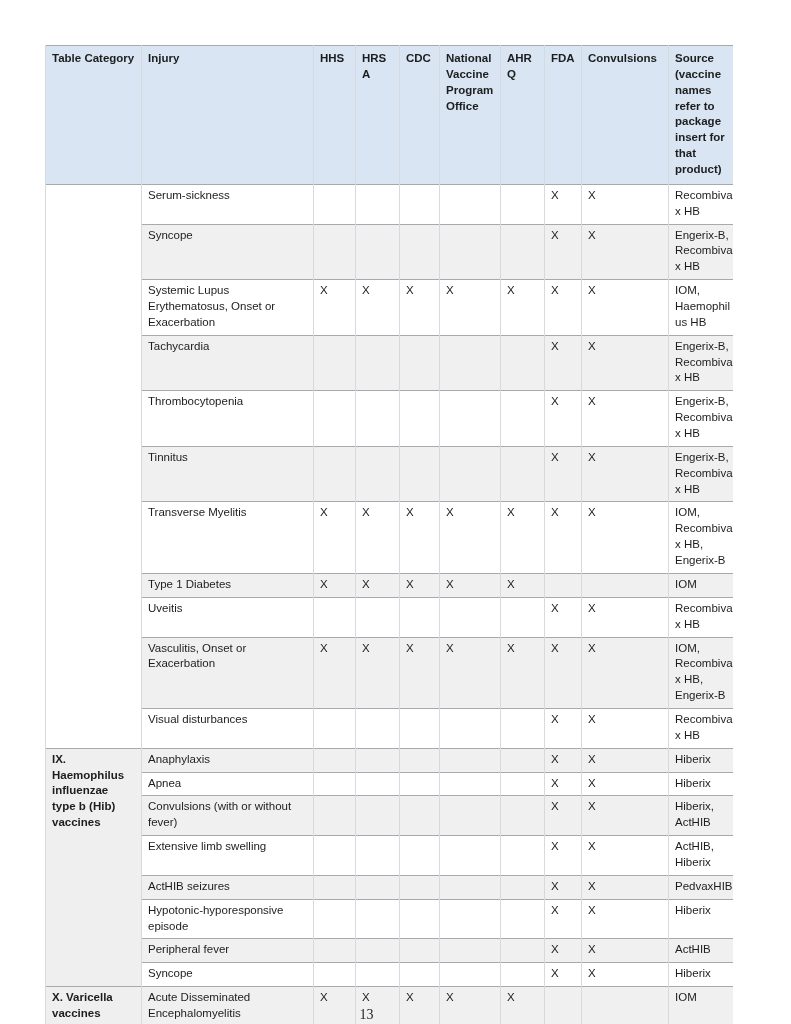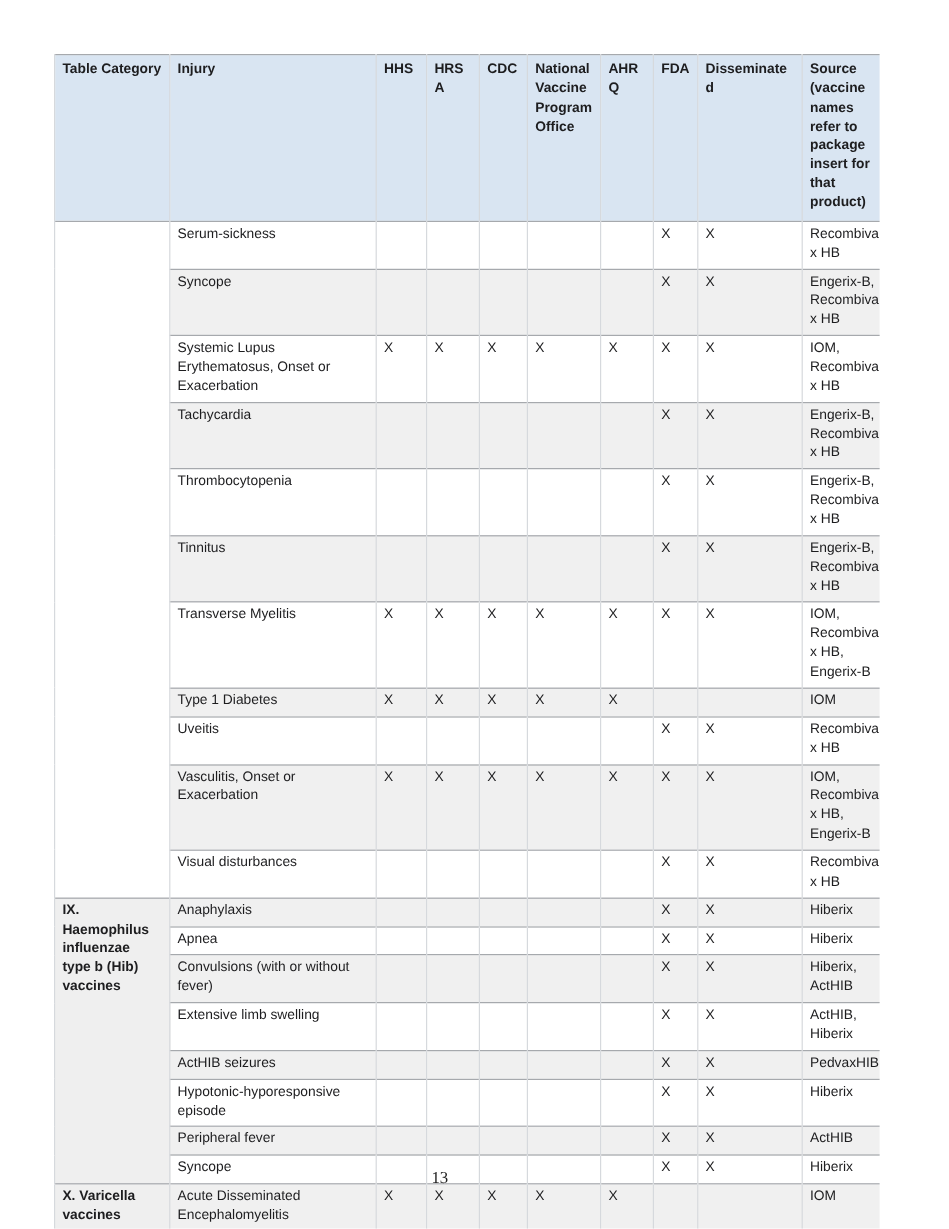--- a/index.html
+++ b/index.html
@@ -65,21 +65,21 @@
     margin-top: 22px;
   }
   .vaccine-table td.cat-cell.cat-empty {
     background: #ffffff;
     font-weight: normal;
   }
   .page-number {
     position: absolute;
     left: 0;
     right: 0;
-    top: 975px;
+    top: 1007px;
     text-align: center;
     font-family: "Liberation Serif", serif;
     font-size: 14px;
     color: #222;
   }
 </style>
 </head>
 <body>
 
 <div class="page">
@@ -100,21 +100,21 @@
     <thead>
       <tr>
         <th>Table Category</th>
         <th>Injury</th>
         <th>HHS</th>
         <th>HRSA</th>
         <th>CDC</th>
         <th>National Vaccine Program Office</th>
         <th>AHRQ</th>
         <th>FDA</th>
-        <th>Disseminated</th>
+        <th>Convulsions</th>
         <th>Source (vaccine names refer to package insert for that product)</th>
       </tr>
     </thead>
     <tbody id="table-body">
         <tr>
           <td rowspan="11" class="cat-cell cat-empty"></td>
           <td>Serum-sickness</td>
           <td></td>
           <td></td>
           <td></td>
@@ -137,21 +137,21 @@
         </tr>
         <tr>
           <td>Systemic Lupus Erythematosus, Onset or Exacerbation</td>
           <td>X</td>
           <td>X</td>
           <td>X</td>
           <td>X</td>
           <td>X</td>
           <td>X</td>
           <td>X</td>
-          <td>IOM, Recombivax HB</td>
+          <td>IOM, Haemophilus HB</td>
         </tr>
         <tr class="stripe">
           <td>Tachycardia</td>
           <td></td>
           <td></td>
           <td></td>
           <td></td>
           <td></td>
           <td>X</td>
           <td>X</td>

